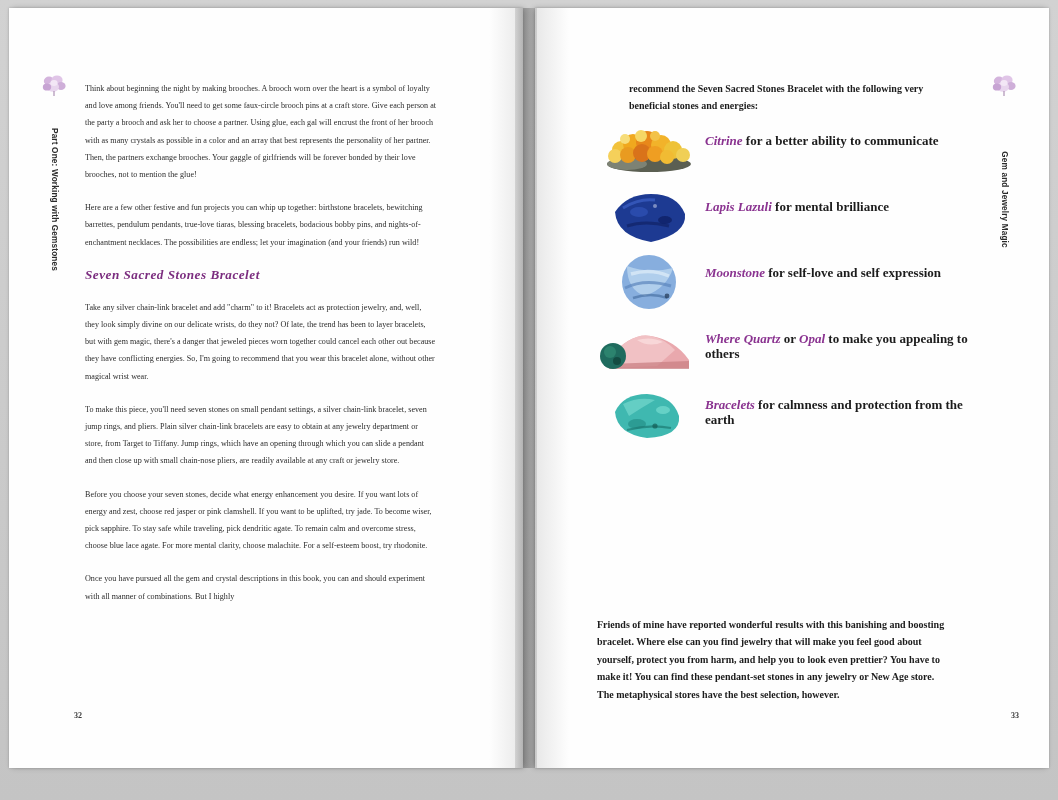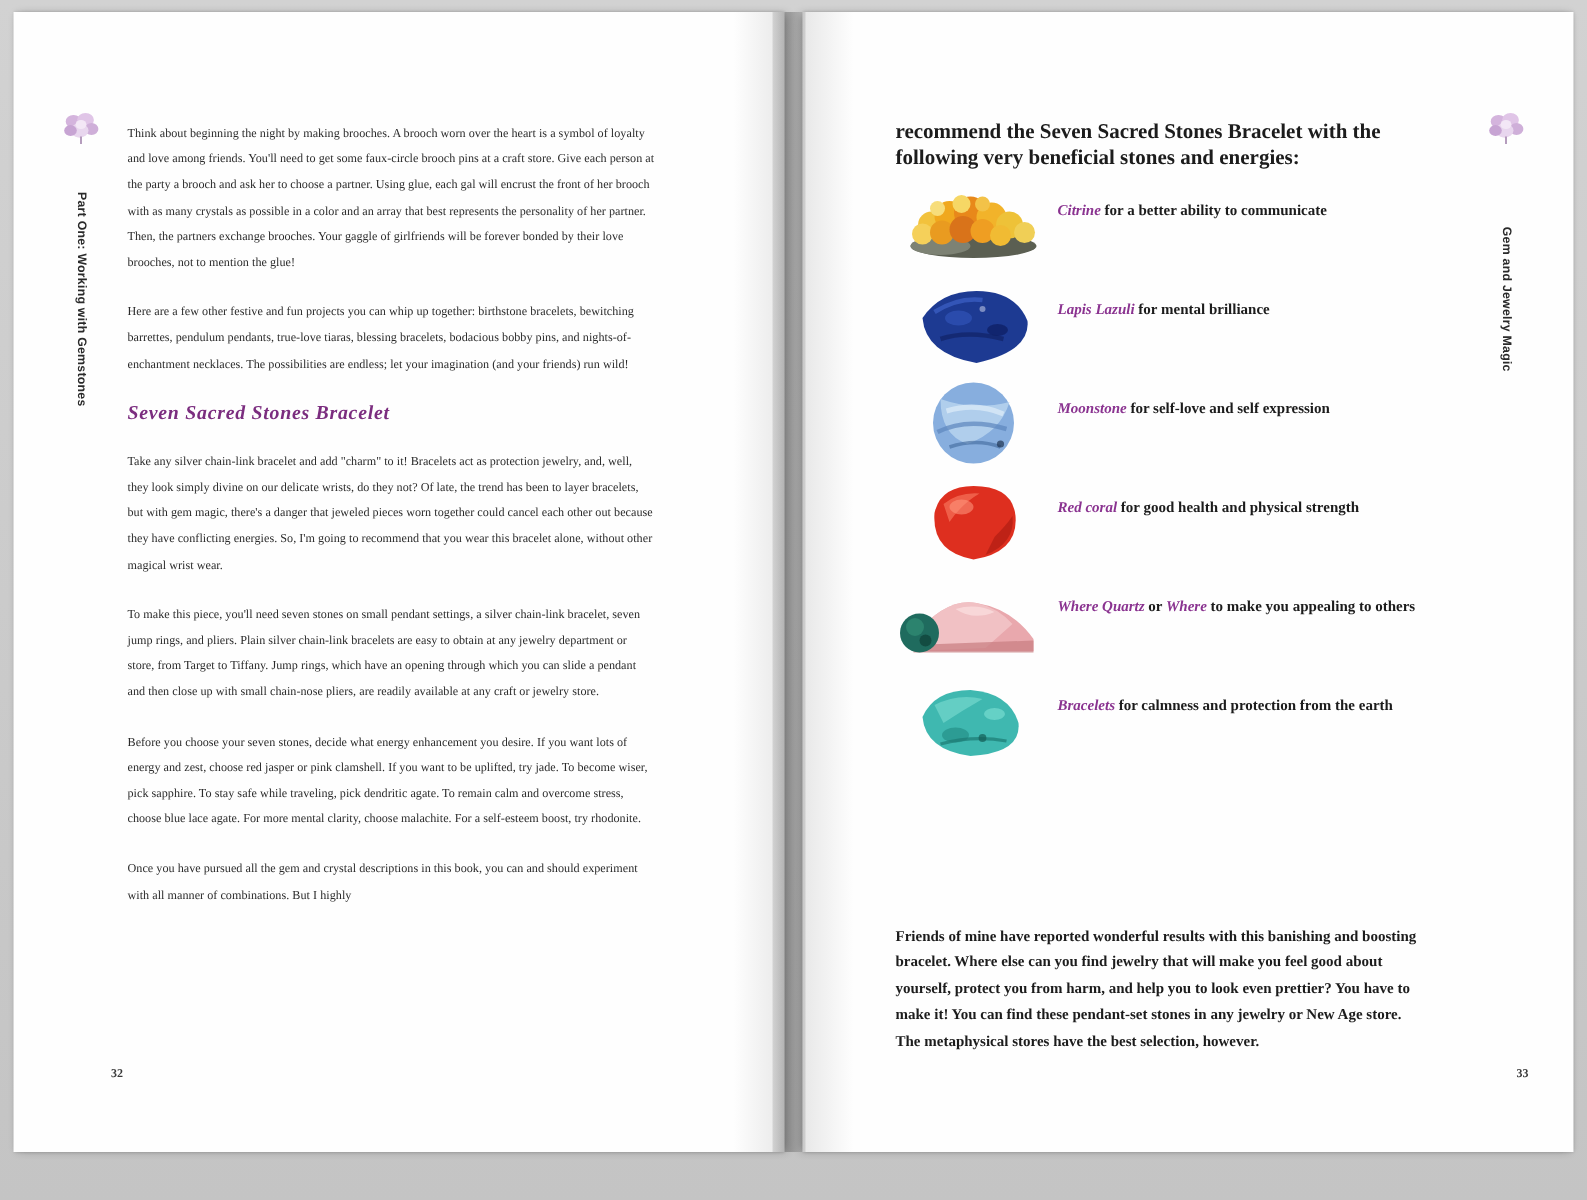--- a/index.html
+++ b/index.html
@@ -115,24 +115,25 @@
     font-weight: bold;
     font-size: 13.2px;
     color: #7b2d7f;
     letter-spacing: 0.5px;
     margin: 6px 0 16px 0;
   }
 
   p.lead {
     font-family: "Liberation Serif", serif;
     font-weight: bold;
-    font-size: 14px;
+    font-size: 10px;
     line-height: 17.4px;
     color: #1c1c1c;
     margin-bottom: 10px;
+    margin-left: 32px;
   }
 
   p.closing {
     font-family: "Liberation Serif", serif;
     font-weight: bold;
     font-size: 10px;
     line-height: 17.4px;
     color: #1c1c1c;
   }
 
@@ -152,21 +153,21 @@
     width: 108px;
     flex: 0 0 108px;
     height: 60px;
     position: relative;
   }
   .stone-art svg { position: absolute; top: 0; left: 0; }
   .stone-cap {
     flex: 1 1 auto;
     padding-top: 13px;
     font-family: "Liberation Serif", serif;
-    font-size: 10px;
+    font-size: 13px;
     font-weight: bold;
     line-height: 15px;
     color: #1c1c1c;
     width: 180px;
   }
   .stone-cap .nm {
     color: #8a3390;
     font-style: italic;
     font-weight: bold;
   }
@@ -297,41 +298,30 @@
       <path d="M34 22 Q54 16 72 24" stroke="#d7e8f7" stroke-width="3.4" fill="none" opacity="0.85"></path>
       <path d="M36 46 Q54 40 70 46" stroke="#40679b" stroke-width="2.4" fill="none" opacity="0.6"></path>
       <circle cx="70" cy="44" r="2.4" fill="#1f3553" opacity="0.7"></circle>
     </svg>
           </div>
           <div class="stone-cap"><span class="nm">Moonstone</span><span> for self-love and self expression</span></div>
         </div>
         <div class="stone-row">
           <div class="stone-art">
     <svg width="108" height="60" viewBox="0 0 108 60">
-      <path d="M26 24 Q30 6 52 6 Q78 6 80 26 Q82 50 52 55 Q24 50 26 24 Z" fill="#de2f1f"></path>
-      <path d="M32 18 Q42 10 56 11 Q44 18 36 30 Z" fill="#f26a52" opacity="0.8"></path>
-      <ellipse cx="44" cy="20" rx="8" ry="5" fill="#ff9b82" opacity="0.55"></ellipse>
-      <path d="M66 40 Q74 32 78 26 Q80 44 60 52 Z" fill="#a81a10" opacity="0.6"></path>
-    </svg>
-          </div>
-          <div class="stone-cap"><span class="nm">Red coral</span><span> for good health and physical strength</span></div>
-        </div>
-        <div class="stone-row">
-          <div class="stone-art">
-    <svg width="108" height="60" viewBox="0 0 108 60">
       <path d="M12 40 Q34 14 54 18 Q78 22 92 42 L92 50 L12 50 Z" fill="#e9a8ad"></path>
       <path d="M12 40 Q34 14 54 18 Q68 21 78 32 L60 48 L12 50 Z" fill="#f2c3c6" opacity="0.9"></path>
       <path d="M40 22 Q54 18 66 24 Q52 30 40 22 Z" fill="#fadcdd" opacity="0.8"></path>
       <path d="M12 46 L92 43 L92 51 L12 51 Z" fill="#c98084" opacity="0.75"></path>
       <circle cx="16" cy="38" r="13" fill="#1f6b5e"></circle>
       <circle cx="13" cy="34" r="6" fill="#2f8a72" opacity="0.8"></circle>
       <circle cx="20" cy="43" r="4" fill="#12463d" opacity="0.85"></circle>
     </svg>
           </div>
-          <div class="stone-cap"><span class="nm">Where Quartz</span><span class="conj"> or </span><span class="nm">Where</span><span> to make you appealing to others</span></div>
+          <div class="stone-cap"><span class="nm">Where Quartz</span><span class="conj"> or </span><span class="nm">Opal</span><span> to make you appealing to others</span></div>
         </div>
         <div class="stone-row">
           <div class="stone-art">
     <svg width="108" height="60" viewBox="0 0 108 60">
       <path d="M18 28 Q26 10 50 10 Q76 12 82 32 Q84 52 50 54 Q20 50 18 28 Z" fill="#3fb8b0"></path>
       <path d="M26 20 Q42 12 58 16 Q44 24 32 32 Z" fill="#6ed3c9" opacity="0.8"></path>
       <ellipse cx="40" cy="40" rx="9" ry="5" fill="#28958d" opacity="0.8"></ellipse>
       <ellipse cx="66" cy="26" rx="7" ry="4" fill="#76dbd0" opacity="0.7"></ellipse>
       <path d="M30 46 Q52 40 74 44" stroke="#1d7a73" stroke-width="2.2" fill="none" opacity="0.7"></path>
       <circle cx="58" cy="42" r="2.6" fill="#145c56" opacity="0.7"></circle>

